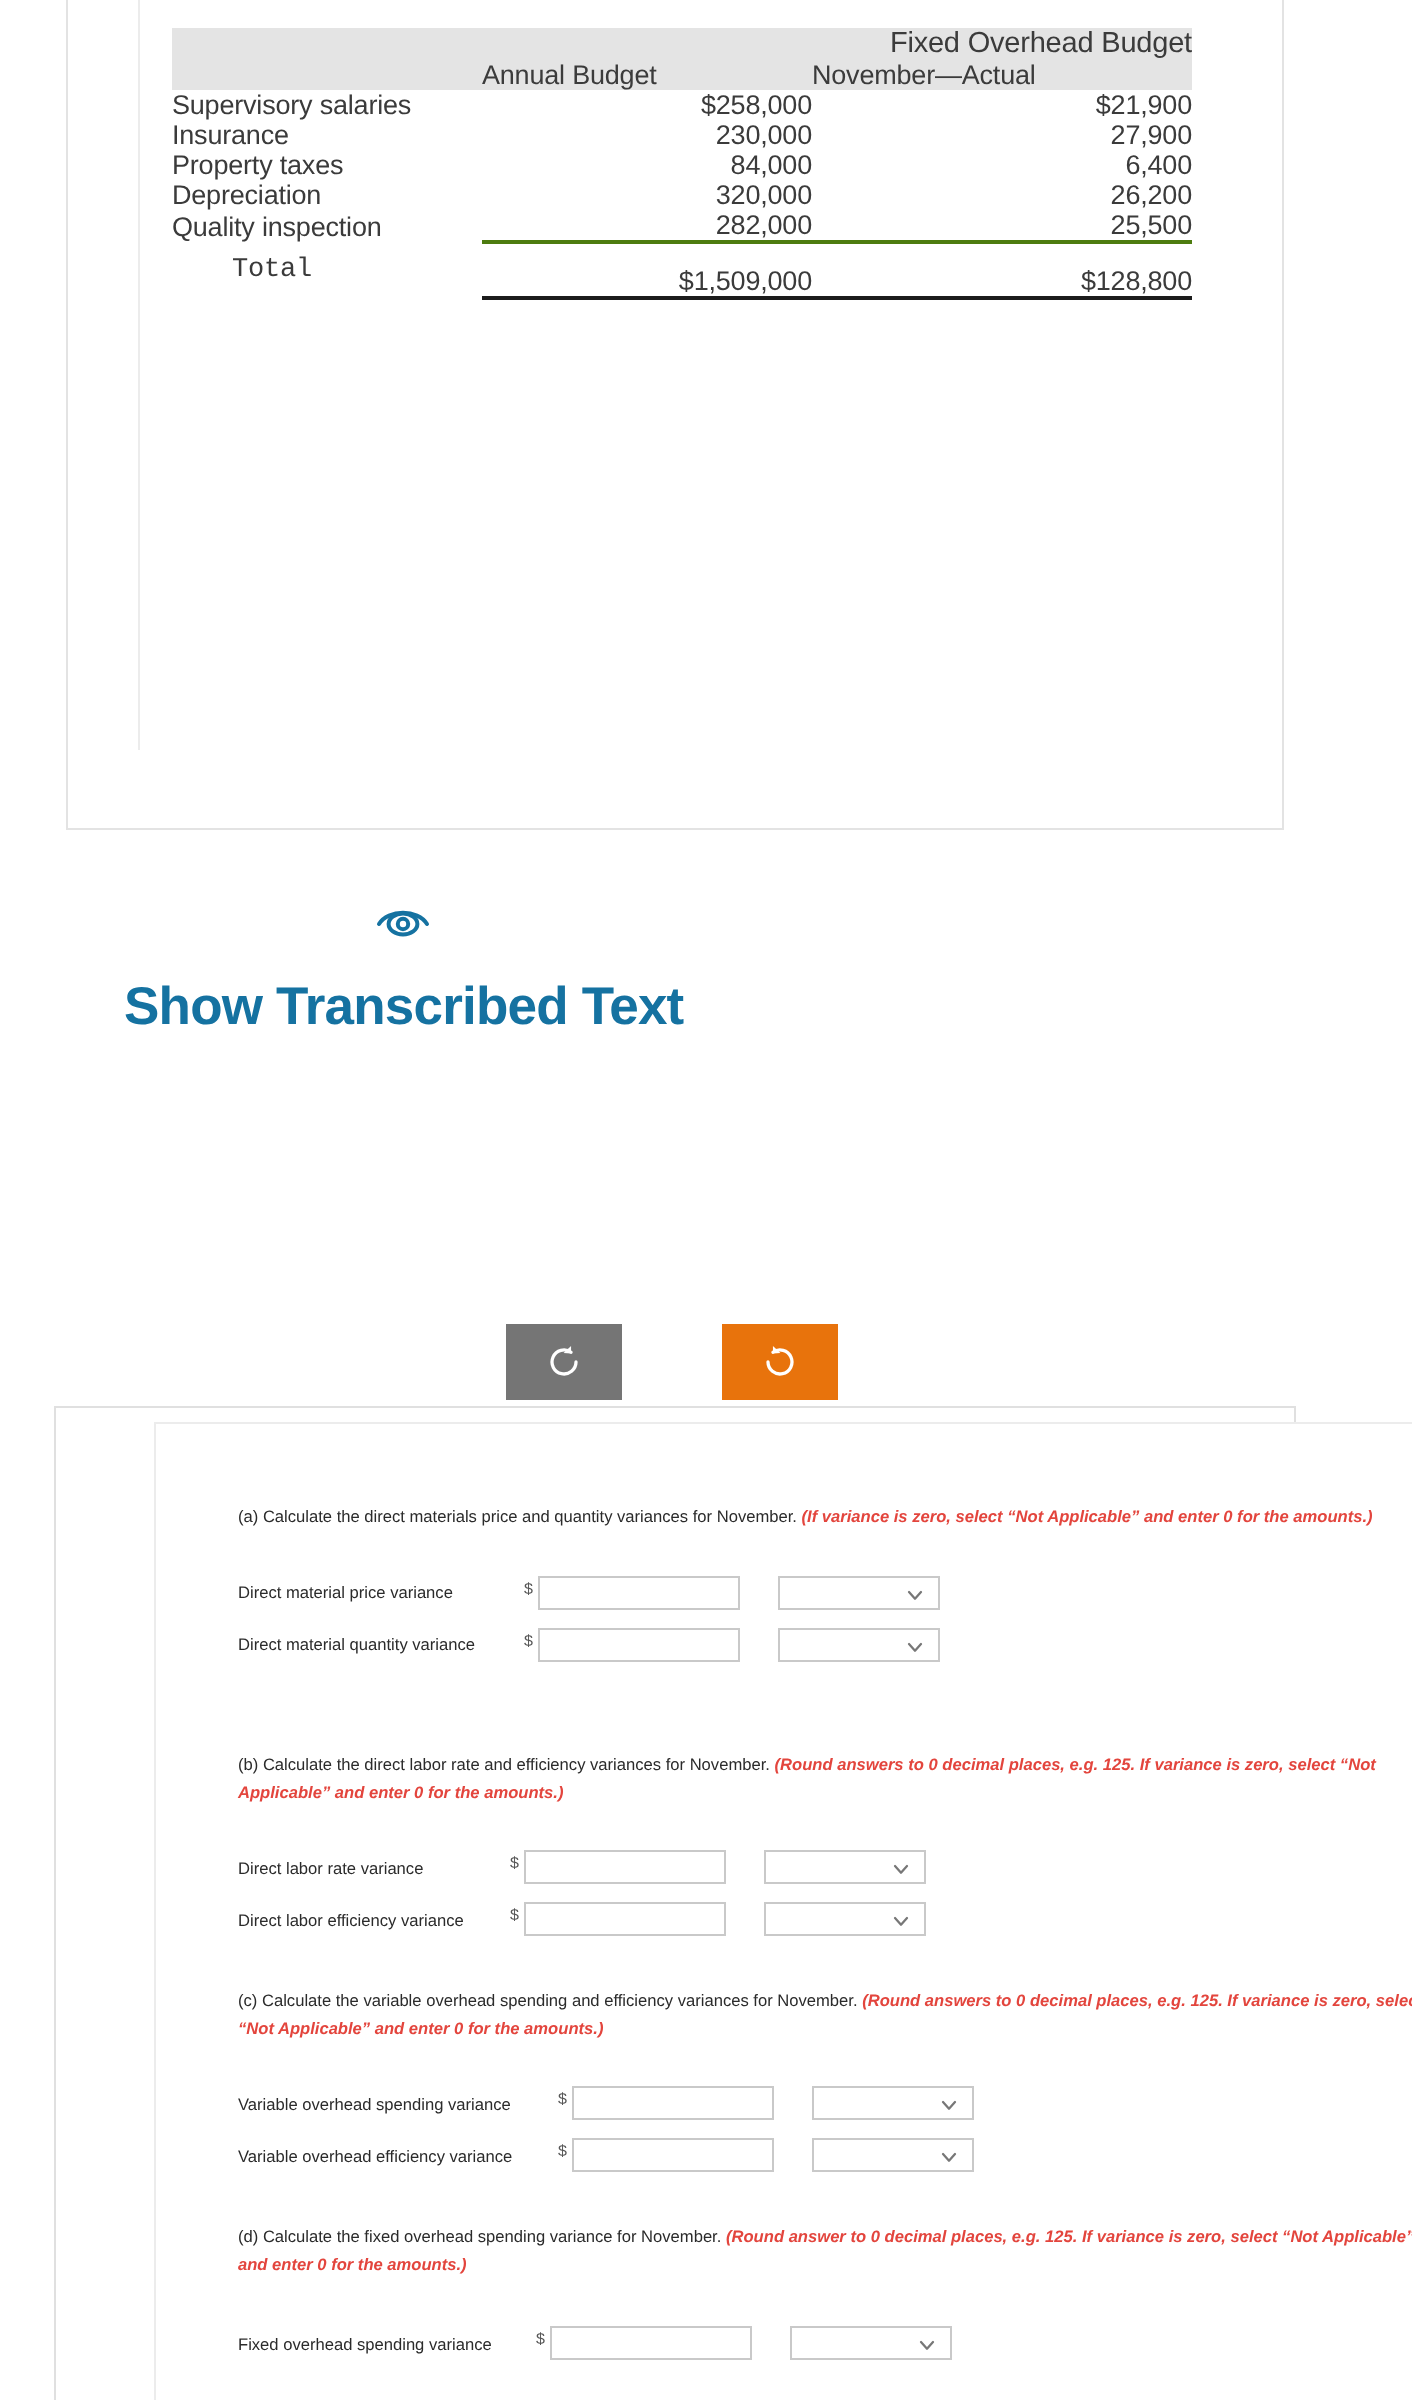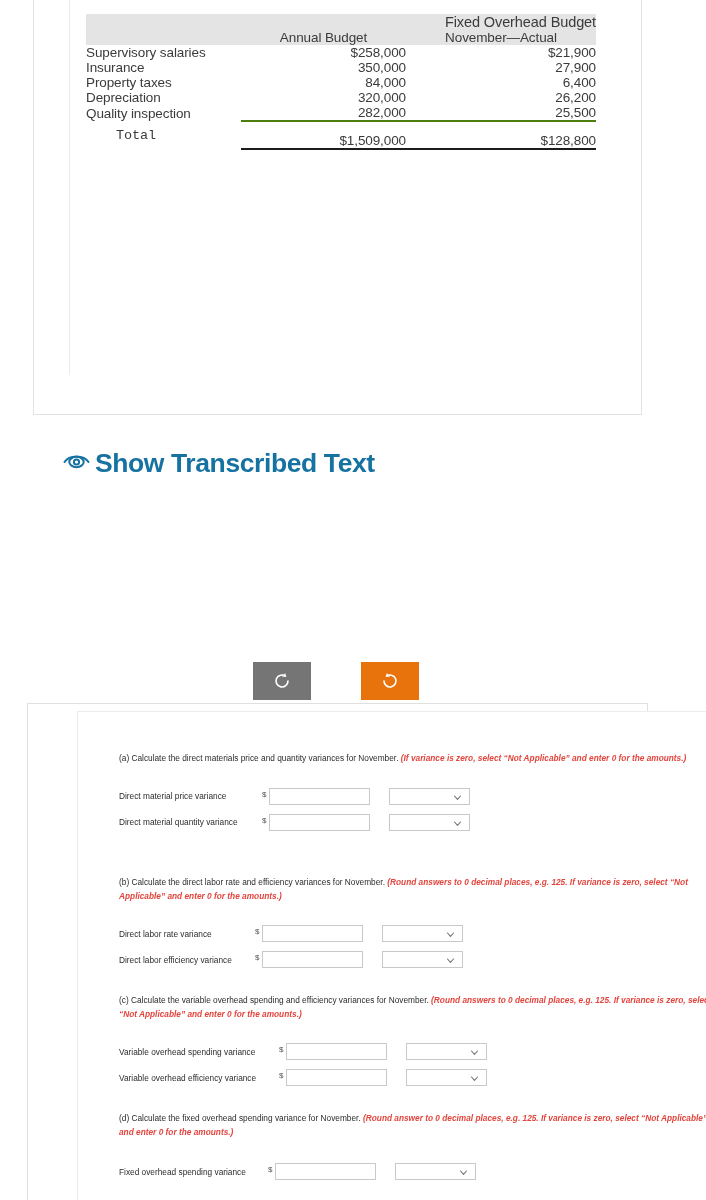--- a/index.html
+++ b/index.html
@@ -42,21 +42,21 @@
     font-size: 14.5px;
     font-weight: bold;
     color: #1a1a1a;
     padding: 14px 0 10px 0;
     letter-spacing: -0.1px;
   }
   .colhead {
     font-size: 13.5px;
     font-weight: bold;
     color: #2b2b2b;
-    text-align: center;
+    text-align: left;
     padding: 4px 10px 16px 0;
     letter-spacing: -0.1px;
   }
   .row-label {
     font-size: 13.5px;
     text-align: left;
     padding: 13px 0 13px 14px;
     color: #3d3d3d;
     letter-spacing: -0.1px;
   }
@@ -80,24 +80,25 @@
     border-bottom: 2px solid #1c1c1c;
     padding-top: 11px;
   }
   tr.total-row td.row-label { border: none; font-family: Liberation Mono, monospace; }
 
   
   .transcribe-link {
     position: absolute;
     left: 62px; top: 446px;
     display: flex;
-    align-items: flex-end;
-    gap: 3px;
+    align-items: center;
+    gap: 14px;
     cursor: pointer;
     user-select: none;
+    flex-direction: column;
   }
   .eye-icon { width: 30px; height: 30px; display: block; }
   .transcribe-label {
     font-size: 26.5px;
     font-weight: bold;
     color: #1572a1;
     letter-spacing: -0.4px;
     line-height: 1;
   }
 
@@ -218,21 +219,21 @@
       </tr>
     </thead>
     <tbody>
       <tr>
         <td class="row-label">Supervisory salaries</td>
         <td class="num">$258,000</td>
         <td class="num">$21,900</td>
       </tr>
       <tr>
         <td class="row-label">Insurance</td>
-        <td class="num">350,000</td>
+        <td class="num">230,000</td>
         <td class="num">27,900</td>
       </tr>
       <tr>
         <td class="row-label">Property taxes</td>
         <td class="num">84,000</td>
         <td class="num">6,400</td>
       </tr>
       <tr>
         <td class="row-label">Depreciation</td>
         <td class="num">320,000</td>

